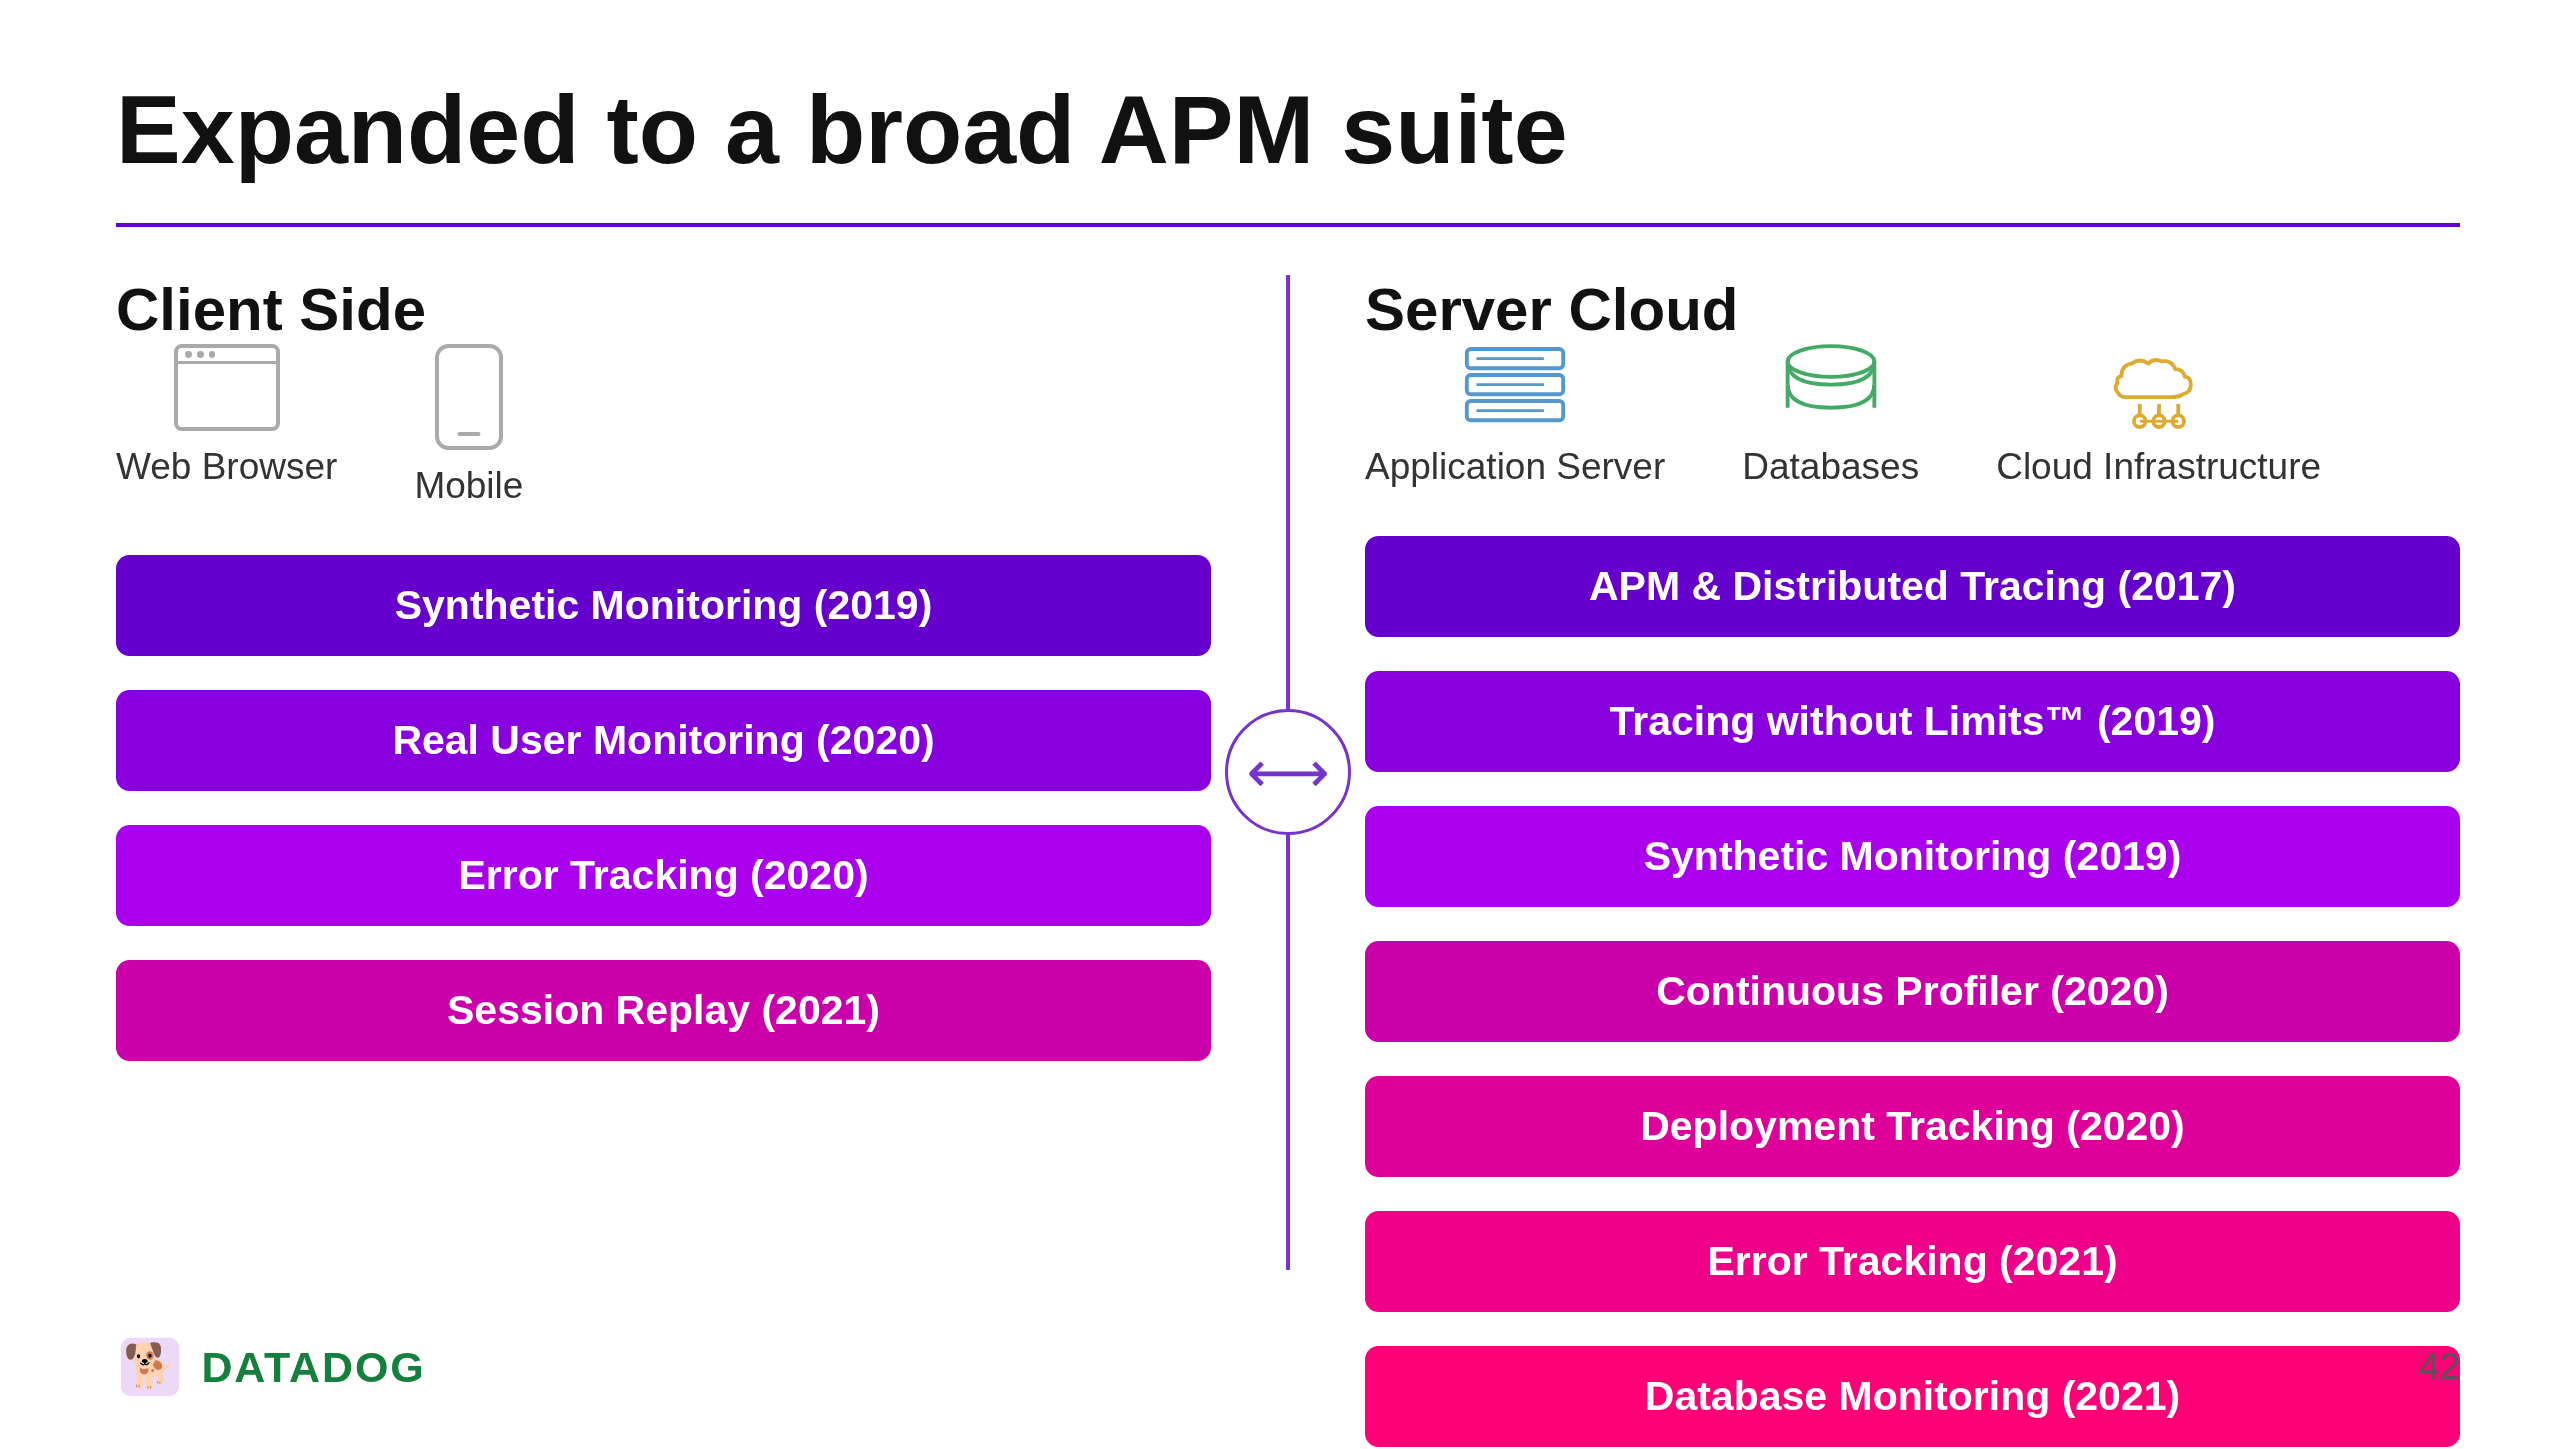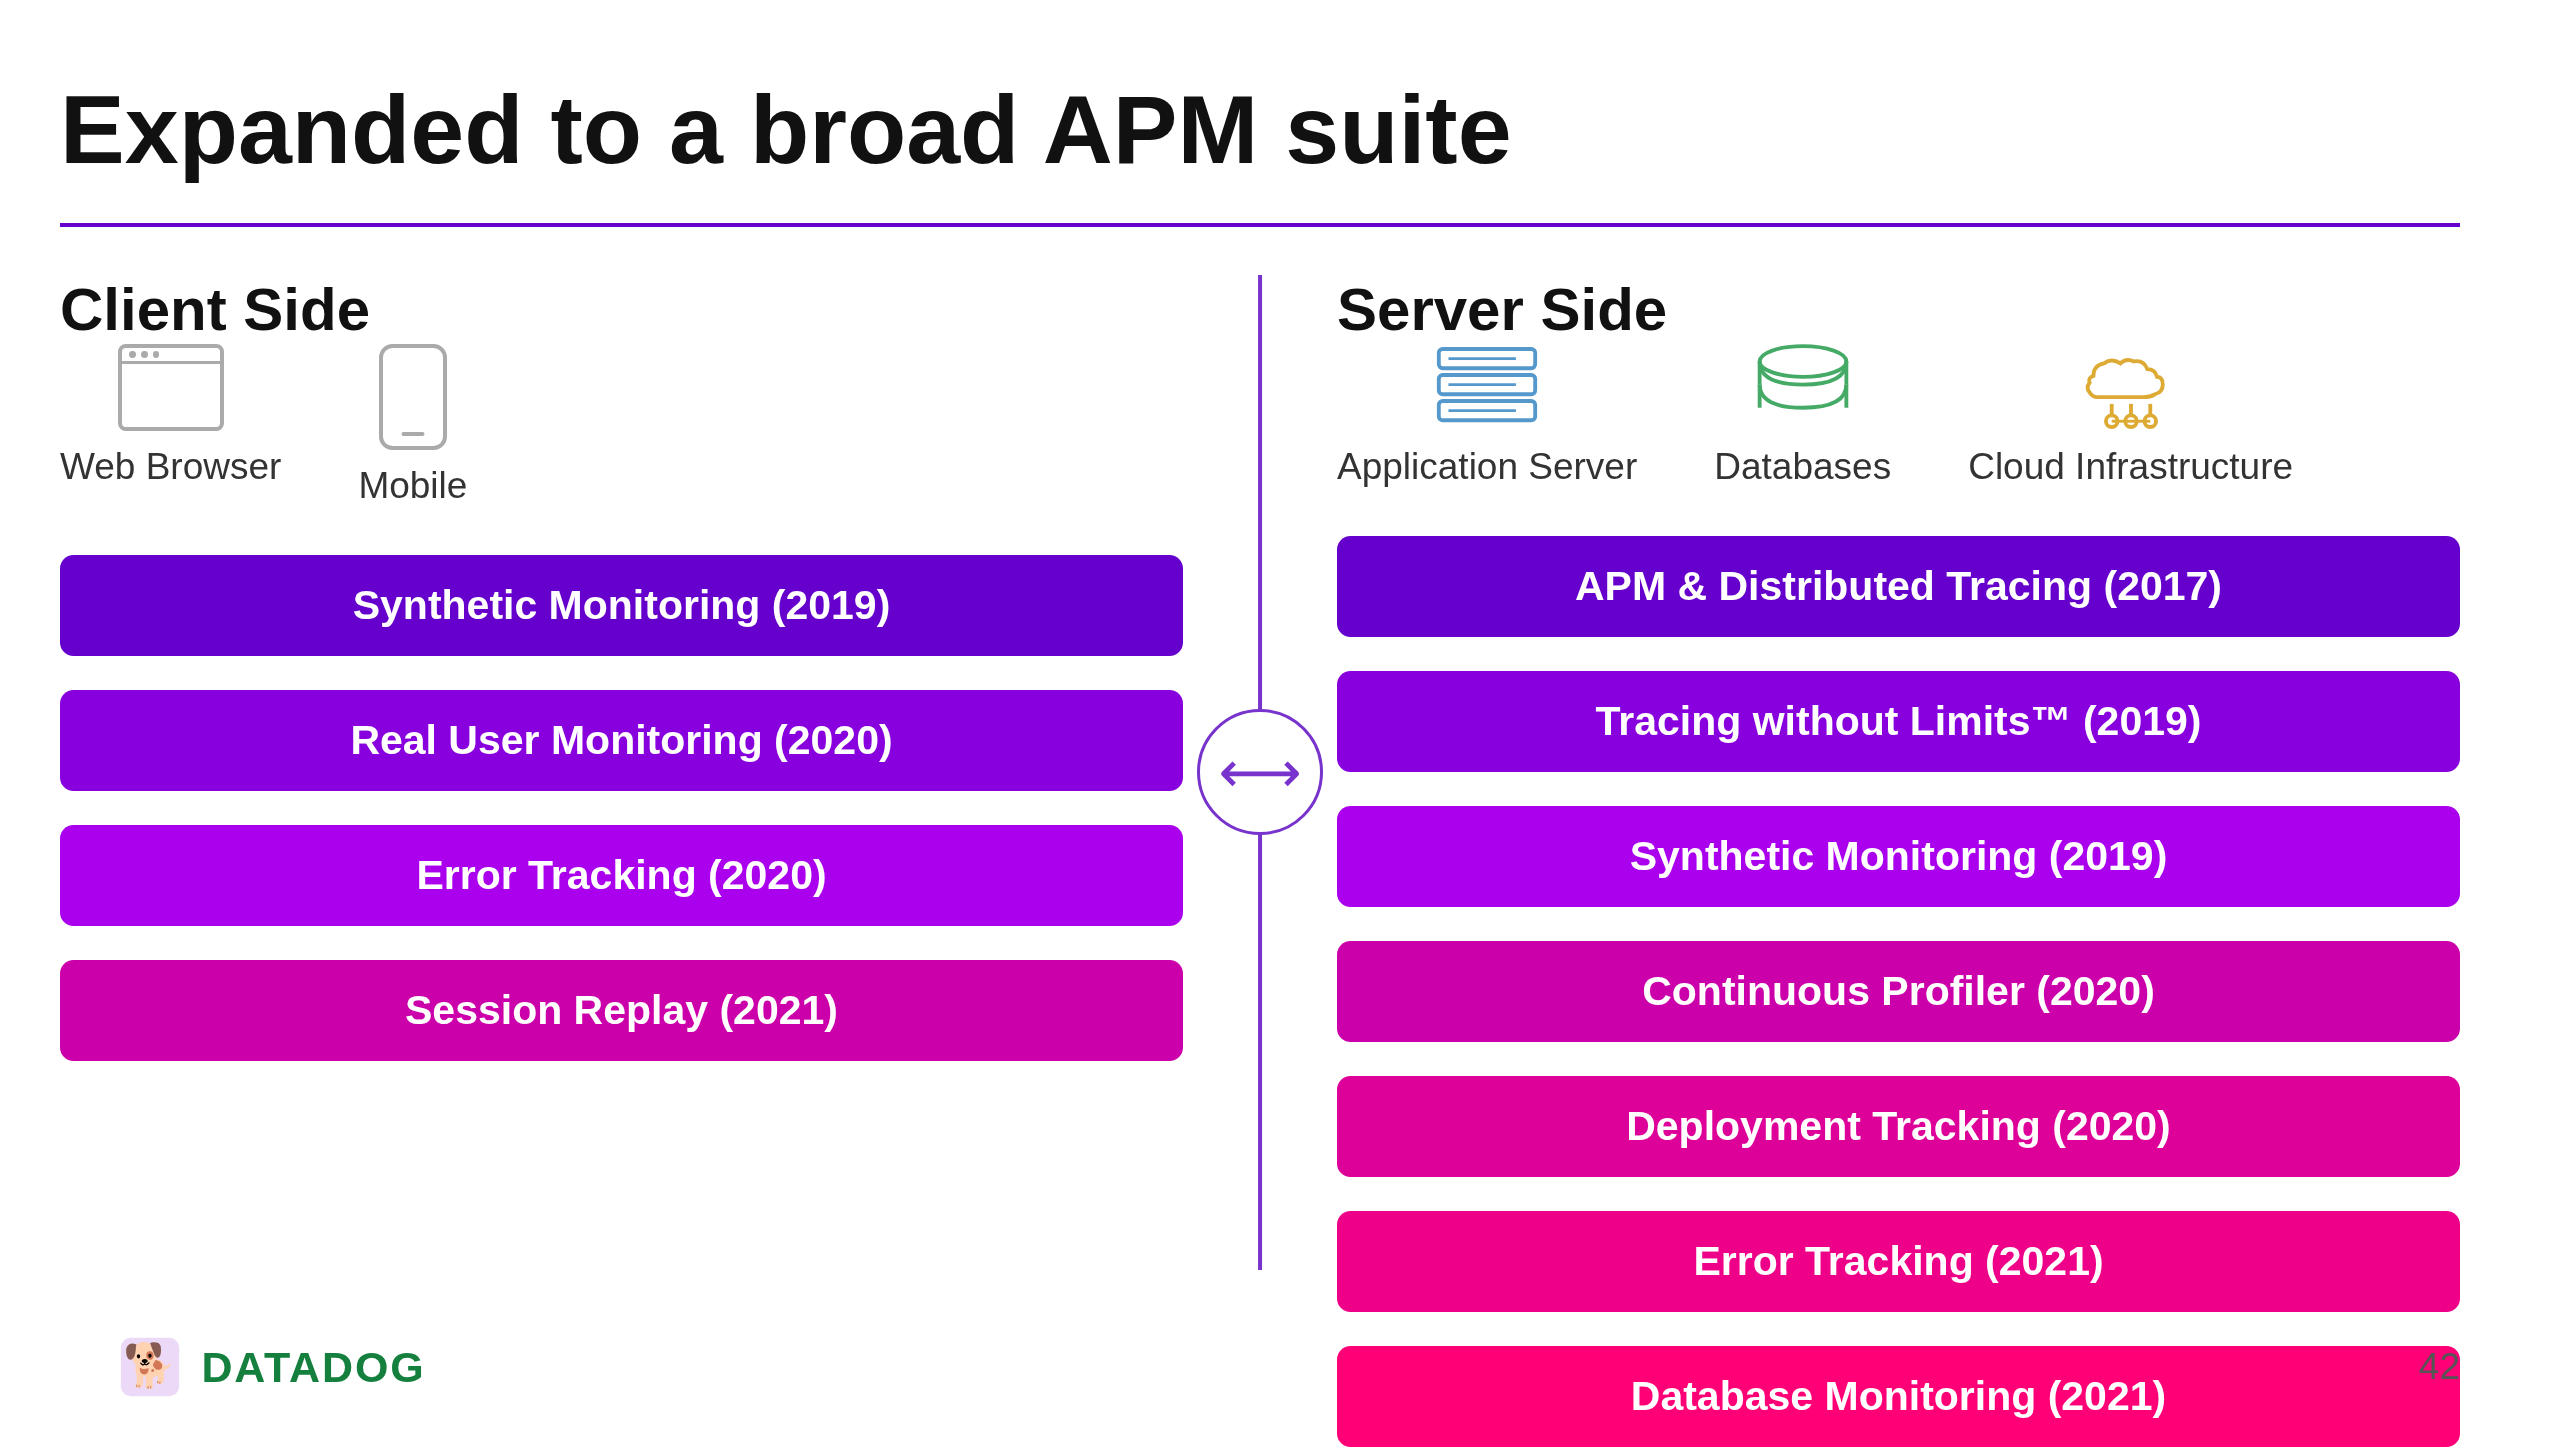--- a/index.html
+++ b/index.html
@@ -8,21 +8,21 @@
       height: 1449px;
       background: #ffffff;
       font-family: 'Arial', sans-serif;
       overflow: hidden;
       position: relative;
     }
 
     .page {
       width: 2576px;
       height: 1449px;
-      padding: 77px 116px 58px 60px;
+      padding: 77px 116px 58px 116px;
       position: relative;
     }
 
     
     .title {
       font-size: 97px;
       font-weight: 900;
       color: #111111;
       margin-bottom: 39px;
       line-height: 1.1;
@@ -274,21 +274,21 @@
         <div class="feature-btn btn-purple-dark">Synthetic Monitoring (2019)</div>
         <div class="feature-btn btn-purple-mid">Real User Monitoring (2020)</div>
         <div class="feature-btn btn-purple-bright">Error Tracking (2020)</div>
         <div class="feature-btn btn-magenta">Session Replay (2021)</div>
       </div>
 
     </div>
 
     <div class="server-side">
 
-      <h2 class="section-heading">Server Side</h2>
+      <h2 class="section-heading">Server Cloud</h2>
 
       <div class="icons-row">
 
         <div class="icon-item">
           <svg class="server-icon-svg" viewBox="0 0 110 90">
             <rect x="5" y="5" width="100" height="20" rx="4" fill="none" stroke="#5599cc" stroke-width="4"></rect>
             <line x1="15" y1="15" x2="85" y2="15" stroke="#5599cc" stroke-width="3"></line>
             <rect x="5" y="32" width="100" height="20" rx="4" fill="none" stroke="#5599cc" stroke-width="4"></rect>
             <line x1="15" y1="42" x2="85" y2="42" stroke="#5599cc" stroke-width="3"></line>
             <rect x="5" y="59" width="100" height="20" rx="4" fill="none" stroke="#5599cc" stroke-width="4"></rect>

